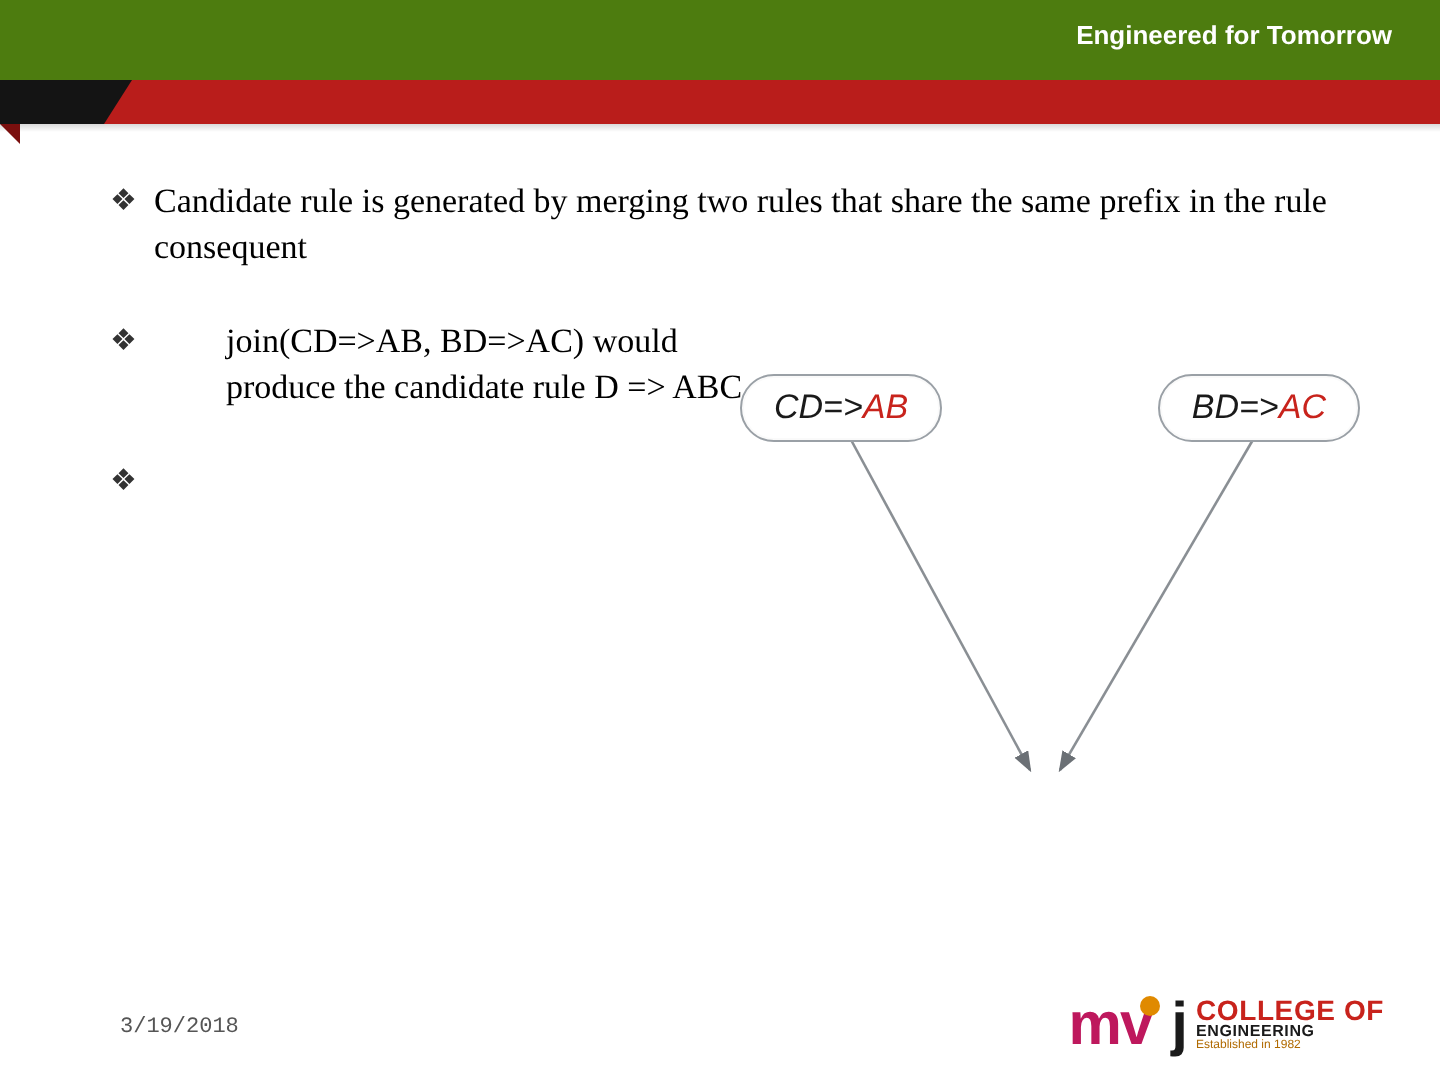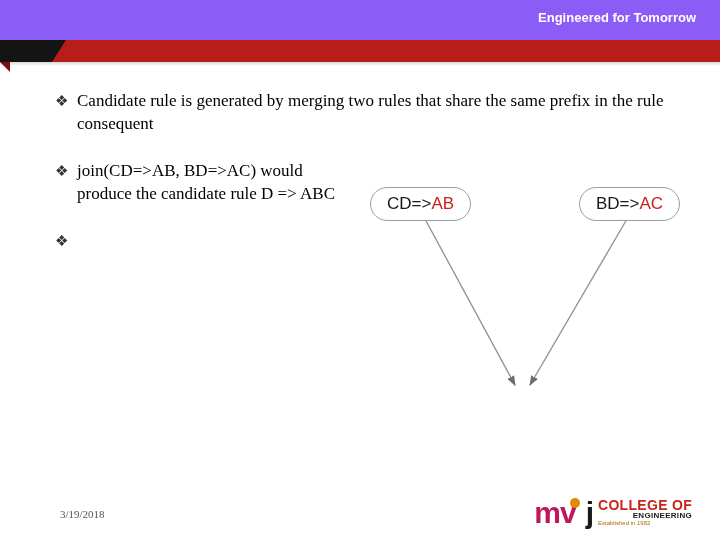--- a/index.html
+++ b/index.html
@@ -8,21 +8,21 @@
     width: 720px;
     height: 540px;
     font-family: "Times New Roman", Times, serif;
     background: #ffffff;
     position: relative;
     overflow: hidden;
   }
   .header-bar {
     width: 100%;
     height: 40px;
-    background: #8b5cf6;
+    background: #4d7c0f;
     position: relative;
   }
   .tagline {
     position: absolute;
     right: 24px;
     top: 10px;
     color: #ffffff;
     font-family: Arial, sans-serif;
     font-size: 13px;
     font-weight: bold;
@@ -85,58 +85,59 @@
   .bullet .mark {
     width: 22px;
     flex: 0 0 22px;
     font-size: 15px;
     color: #333;
     line-height: 1.5;
   }
   .bullet .txt {
     flex: 1;
   }
-  .bullet-2 .txt, .bullet-3 .txt { max-width: 280px; }
+  .bullet-2 .txt, .bullet-3 .txt { max-width: 280px; margin-left: 36px; }
 
   .diagram {
     position: absolute;
     top: 185px;
     left: 365px;
     width: 320px;
     height: 235px;
   }
   .node {
     position: absolute;
     border: 1px solid #9aa0a6;
     border-radius: 18px;
     padding: 6px 16px;
     font-family: Arial, Helvetica, sans-serif;
     font-size: 17px;
     background: #ffffff;
     white-space: nowrap;
     text-align: center;
     box-shadow: 0 0 0 1px rgba(0,0,0,0.02) inset;
+    font-style: italic;
   }
   .node .lhs { color: #1a1a1a; }
   .node .rhs { color: #c8231c; }
   .node-left  { left: 5px;  top: 2px;  }
   .node-right { right: 5px; top: 2px;  }
   .node-bottom{ left: 105px; bottom: 2px; }
 
   svg.connectors {
     position: absolute;
     left: 0; top: 0;
     width: 100%; height: 100%;
   }
 
   .footer-date {
     position: absolute;
     left: 60px;
     bottom: 20px;
-    font-family: Liberation Serif, serif;
+    font-family: Liberation Mono, monospace;
     font-size: 11px;
     color: #555;
     text-align: right;
   }
 
   .logo {
     position: absolute;
     right: 28px;
     bottom: 14px;
     display: flex;
@@ -165,21 +166,21 @@
     top: -18px;
     left: -6px;
   }
   .logo-text {
     display: flex;
     flex-direction: column;
     margin-left: 4px;
     line-height: 1.0;
   }
   .logo-text .l1 { font-size: 14px; color: #c8231c; font-weight: bold; letter-spacing: 0.3px;}
-  .logo-text .l2 { font-size: 8px; color: #1a1a1a; font-weight: bold; letter-spacing: 0.3px; text-align: right;}
+  .logo-text .l2 { font-size: 8px; color: #1a1a1a; font-weight: bold; letter-spacing: 0.3px;}
   .logo-text .l3 { font-size: 6px; color: #b06a00; }
 </style>
 </head>
 <body>
 
 <div class="header-bar">
   <div class="tagline">Engineered for Tomorrow</div>
 </div>
 <div class="red-stripe"></div>
 <div class="stripe-shadow"></div>

